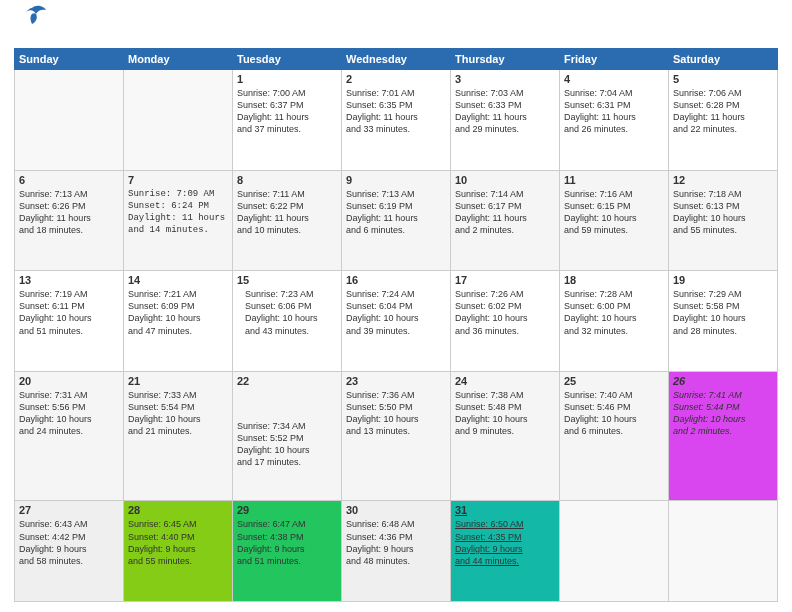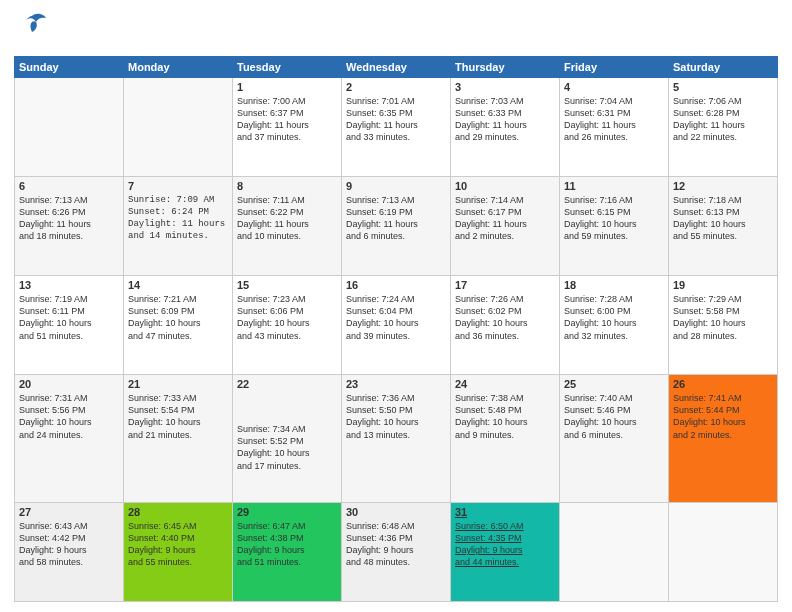--- a/index.html
+++ b/index.html
@@ -6,21 +6,21 @@
     body {
       font-family: Arial, sans-serif;
       background: #fff;
       width: 792px;
       height: 612px;
       overflow: hidden;
     }
     .page {
       width: 792px;
       height: 612px;
-      padding: 8px 14px 10px 14px;
+      padding: 0 14px 10px 14px;
       display: flex;
       flex-direction: column;
     }
     .header {
       display: flex;
       justify-content: space-between;
       align-items: flex-start;
       margin-bottom: 6px;
     }
     .title-block {
@@ -242,21 +242,21 @@
           </td>
           <td>
             <span class="day-num">14</span>
             <div class="cell-data" style="white-space: pre-line;">Sunrise: 7:21 AM
 Sunset: 6:09 PM
 Daylight: 10 hours
 and 47 minutes.</div>
           </td>
           <td>
             <span class="day-num">15</span>
-            <div class="cell-data" style="white-space: pre-line;">Sunrise: 7:23 AM
+            <div class="cell-data" style="white-space: pre-line; margin-left: 8px;">Sunrise: 7:23 AM
 Sunset: 6:06 PM
 Daylight: 10 hours
 and 43 minutes.</div>
           </td>
           <td>
             <span class="day-num">16</span>
             <div class="cell-data" style="white-space: pre-line;">Sunrise: 7:24 AM
 Sunset: 6:04 PM
 Daylight: 10 hours
 and 39 minutes.</div>
@@ -319,21 +319,21 @@
 Daylight: 10 hours
 and 9 minutes.</div>
           </td>
           <td style="background: rgb(245, 245, 245);">
             <span class="day-num">25</span>
             <div class="cell-data" style="white-space: pre-line;">Sunrise: 7:40 AM
 Sunset: 5:46 PM
 Daylight: 10 hours
 and 6 minutes.</div>
           </td>
-          <td style="background: #f97316;">
+          <td style="background: #d946ef; font-style: italic;">
             <span class="day-num">26</span>
             <div class="cell-data" style="white-space: pre-line;">Sunrise: 7:41 AM
 Sunset: 5:44 PM
 Daylight: 10 hours
 and 2 minutes.</div>
           </td>
         </tr>
         <tr>
           <td style="background: rgb(239, 239, 239);">
             <span class="day-num">27</span>

